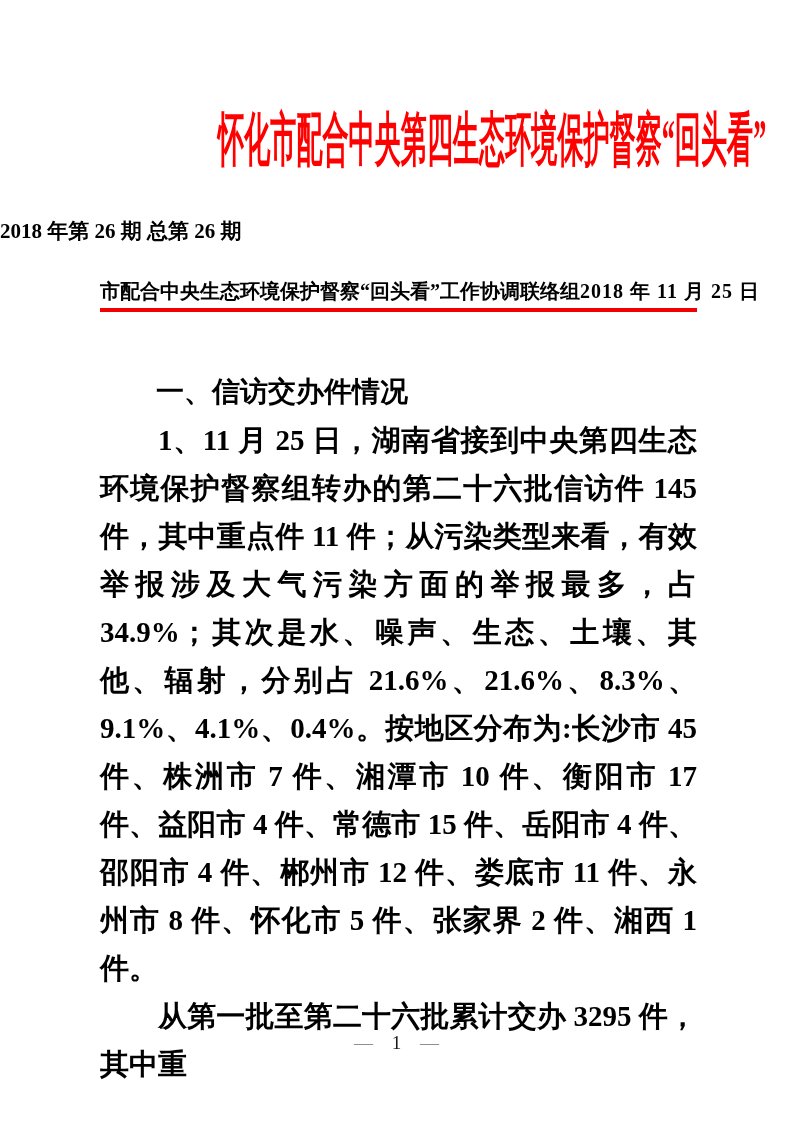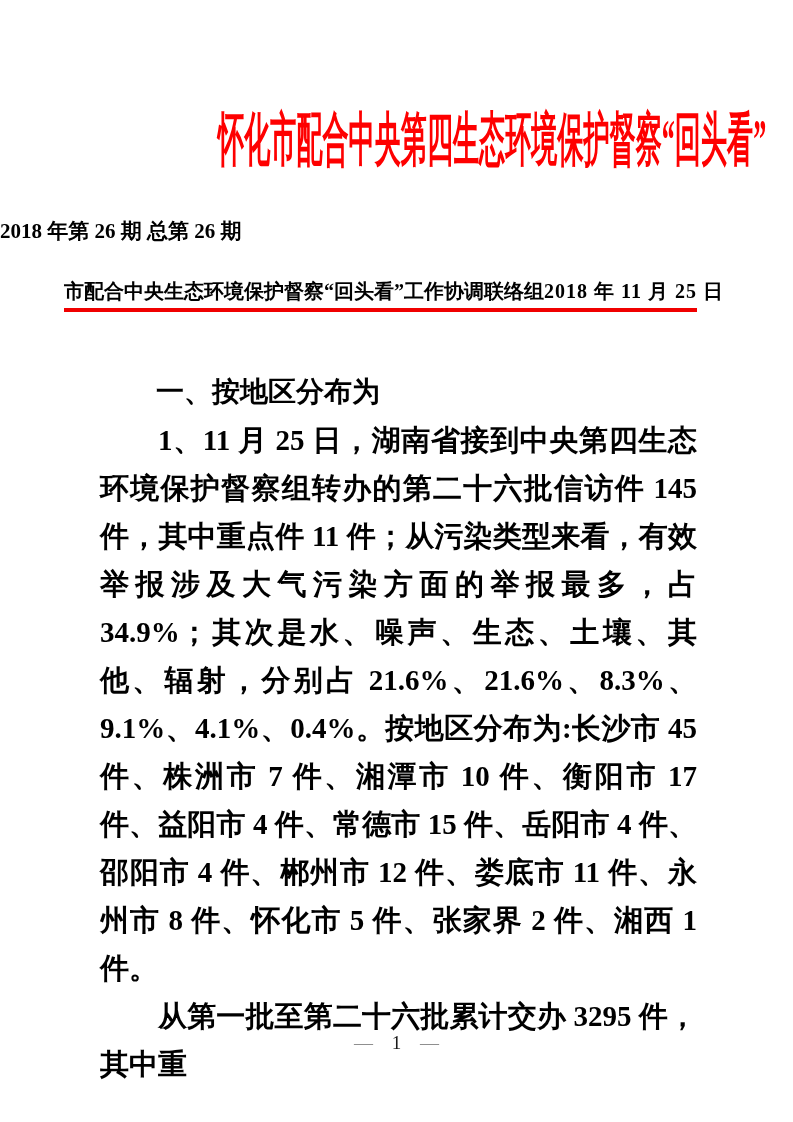--- a/index.html
+++ b/index.html
@@ -55,21 +55,21 @@
   .issue-line {
     margin-top: 46px;
     text-align: left;
     font-size: 21px;
     line-height: 26px;
     font-weight: bold;
     color: var(--body-black);
   }
   
   .masthead-row {
-    margin: 34px 96px 0 64px;
+    margin: 34px 96px 0 100px;
     display: flex;
     justify-content: space-between;
     align-items: flex-end;
     font-size: 20px;
     line-height: 26px;
     font-weight: bold;
     padding-bottom: 4px;
     border-bottom: 4px solid var(--rule-red);
     white-space: nowrap;
   }
@@ -128,21 +128,21 @@
 
 
   <div class="issue-line">2018 年第 26 期  总第 26 期</div>
 
   <div class="masthead-row">
     <span class="org">市配合中央生态环境保护督察“回头看”工作协调联络组</span>
     <span class="date">2018 年 11 月 25 日</span>
   </div>
 
   <div class="body-block">
-    <p class="section-heading">一、按地区分布为</p>
+    <p class="section-heading">一、信访交办件情况</p>
     <p class="body-para">1、11 月 25 日，湖南省接到中央第四生态环境保护督察组转办的第二十六批信访件 145 件，其中重点件 11 件；从污染类型来看，有效举报涉及大气污染方面的举报最多，占 34.9%；其次是水、噪声、生态、土壤、其他、辐射，分别占 21.6%、21.6%、8.3%、9.1%、4.1%、0.4%。按地区分布为:长沙市 45 件、株洲市 7 件、湘潭市 10 件、衡阳市 17 件、益阳市 4 件、常德市 15 件、岳阳市 4 件、邵阳市 4 件、郴州市 12 件、娄底市 11 件、永州市 8 件、怀化市 5 件、张家界 2 件、湘西 1 件。</p>
     <p class="body-para">从第一批至第二十六批累计交办 3295 件，其中重</p>
   </div>
 
   <div class="page-footer">
     <span class="dash">—</span>
     <span class="num">1</span>
     <span class="dash">—</span>
   </div>
 

